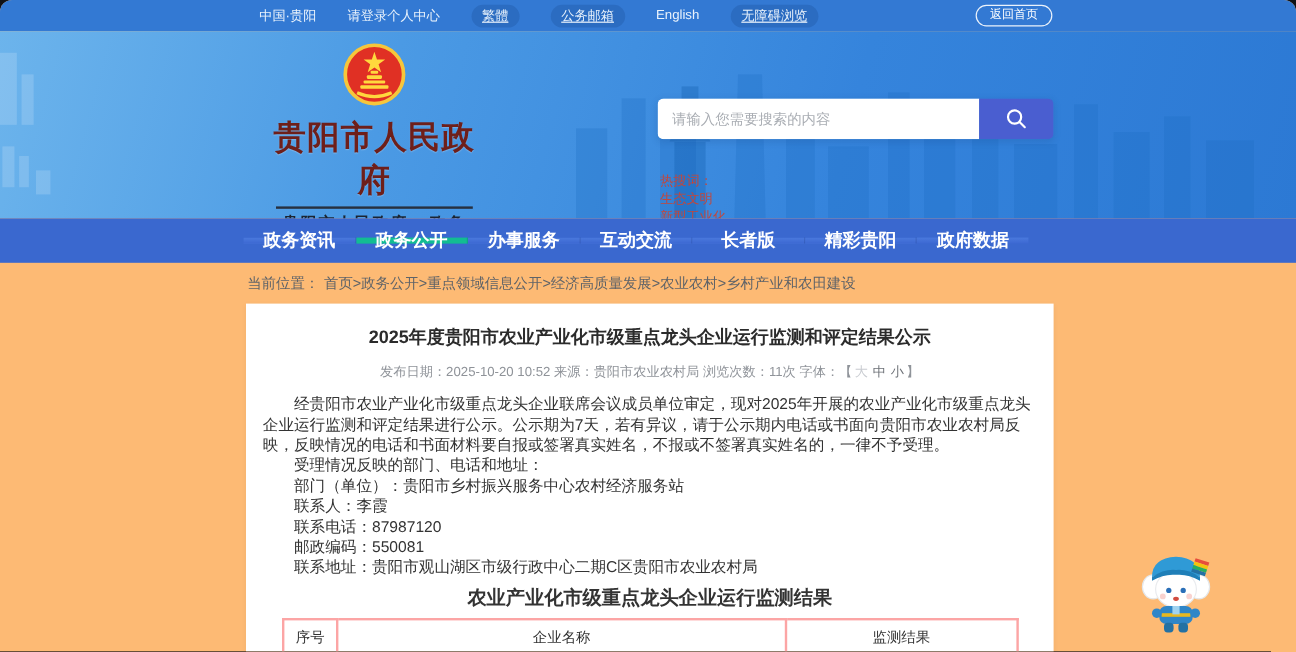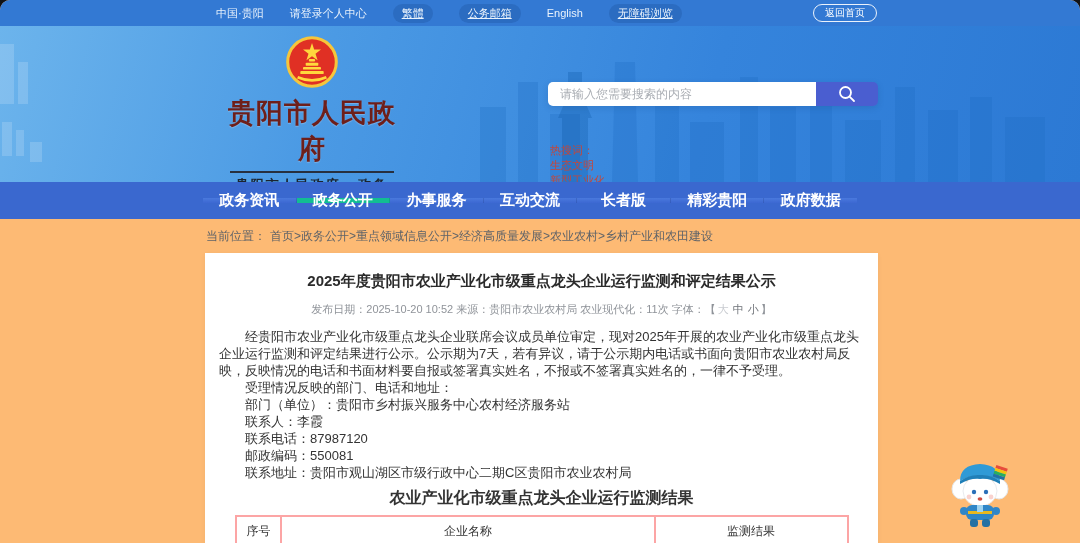--- a/index.html
+++ b/index.html
@@ -21,21 +21,21 @@
   .header{position:absolute;top:26px;left:0;right:0;height:156px;overflow:hidden;
     background:linear-gradient(105deg,#6cb4ec 0%,#4b9ae4 30%,#3584dc 65%,#2c79d4 100%);}
   .skyline{position:absolute;right:0;bottom:0;}
   .leftdeco{position:absolute;left:0;top:0;}
   .logo{position:absolute;left:224px;top:9px;width:176px;text-align:center;}
   .site-name{font-size:27px;font-weight:bold;color:#6e1f1a;letter-spacing:1px;margin-top:2px;
     text-shadow:0 1px 1px rgba(255,255,255,0.25);}
   .logo-rule{border:none;border-top:2px solid #27303f;margin:4px 6px 3px;}
   .site-sub{font-size:13px;font-weight:bold;color:#1c2430;letter-spacing:2px;}
 
-  .search{position:absolute;left:548px;top:56px;width:330px;height:24px;display:flex;
+  .search{position:absolute;left:548px;top:56px;width:330px;height:34px;display:flex;
     border-radius:5px;overflow:hidden;box-shadow:0 2px 6px rgba(20,60,120,0.18);}
   .search input{flex:1;border:none;outline:none;padding:0 12px;font-size:12px;color:#333;}
   .search input::placeholder{color:#a9adb3;}
   .search-btn{width:62px;background:#4a5ed0;border:none;display:flex;align-items:center;
     justify-content:center;cursor:pointer;}
   .hotwords{position:absolute;left:550px;top:117px;width:330px;display:flex;gap:0;
     font-size:11px;color:#c2473c;white-space:nowrap;flex-direction:column;}
   .hotwords span{cursor:pointer;}
   .hotwords .hw-label{cursor:default;}
 
@@ -184,21 +184,21 @@
     <span>当前位置：</span>
     <span class="path">首页&gt;政务公开&gt;重点领域信息公开&gt;经济高质量发展&gt;农业农村&gt;乡村产业和农田建设</span>
   </div>
 
   <div class="card">
     <div class="article-title">2025年度贵阳市农业产业化市级重点龙头企业运行监测和评定结果公示</div>
 
     <div class="meta">
       <span>发布日期：</span><span>2025-10-20 10:52</span>
       <span>来源：</span><span>贵阳市农业农村局</span>
-      <span>农业现代化：</span><span>11次</span>
+      <span>浏览次数：</span><span>11次</span>
       <span>字体：</span><span>【</span><span class="sz sz-large">大</span><span class="sz sz-mid">中</span><span class="sz sz-small">小</span><span>】</span>
     </div>
 
     <div class="body-text">
       <p>经贵阳市农业产业化市级重点龙头企业联席会议成员单位审定，现对2025年开展的农业产业化市级重点龙头企业运行监测和评定结果进行公示。公示期为7天，若有异议，请于公示期内电话或书面向贵阳市农业农村局反映，反映情况的电话和书面材料要自报或签署真实姓名，不报或不签署真实姓名的，一律不予受理。</p>
       <p>受理情况反映的部门、电话和地址：</p>
       <p>部门（单位）：贵阳市乡村振兴服务中心农村经济服务站</p>
       <p>联系人：李霞</p>
       <p>联系电话：87987120</p>
       <p>邮政编码：550081</p>

